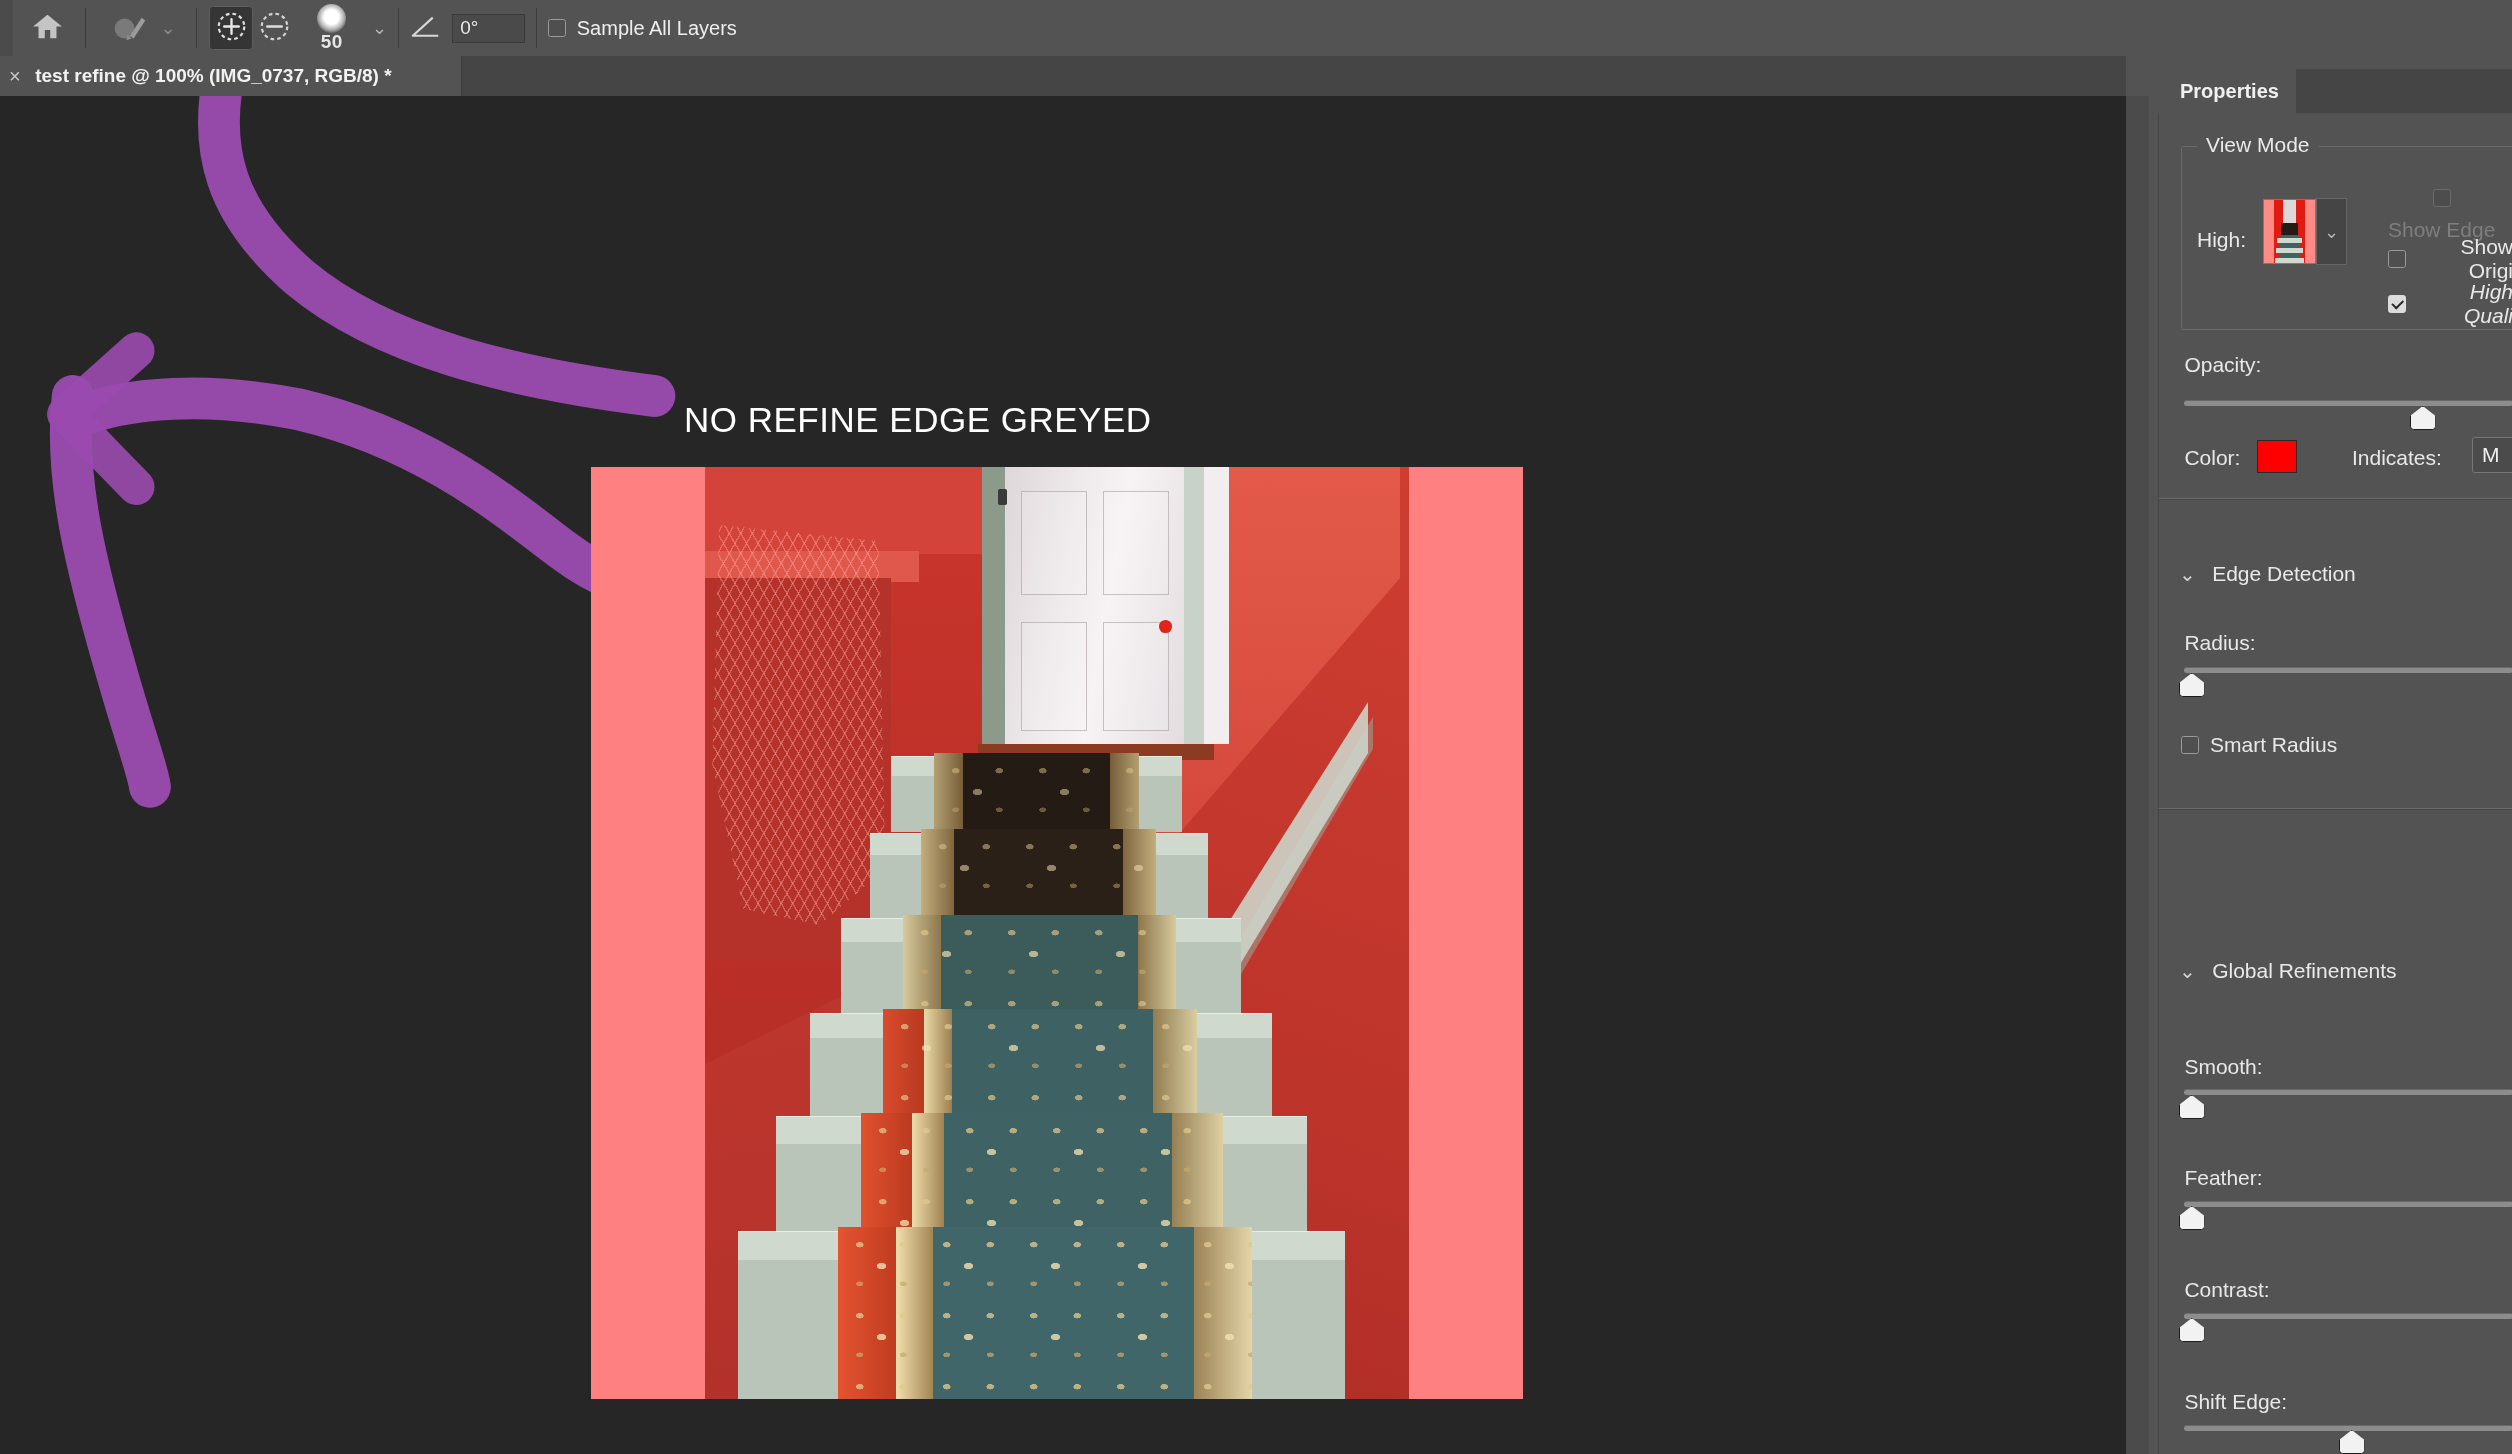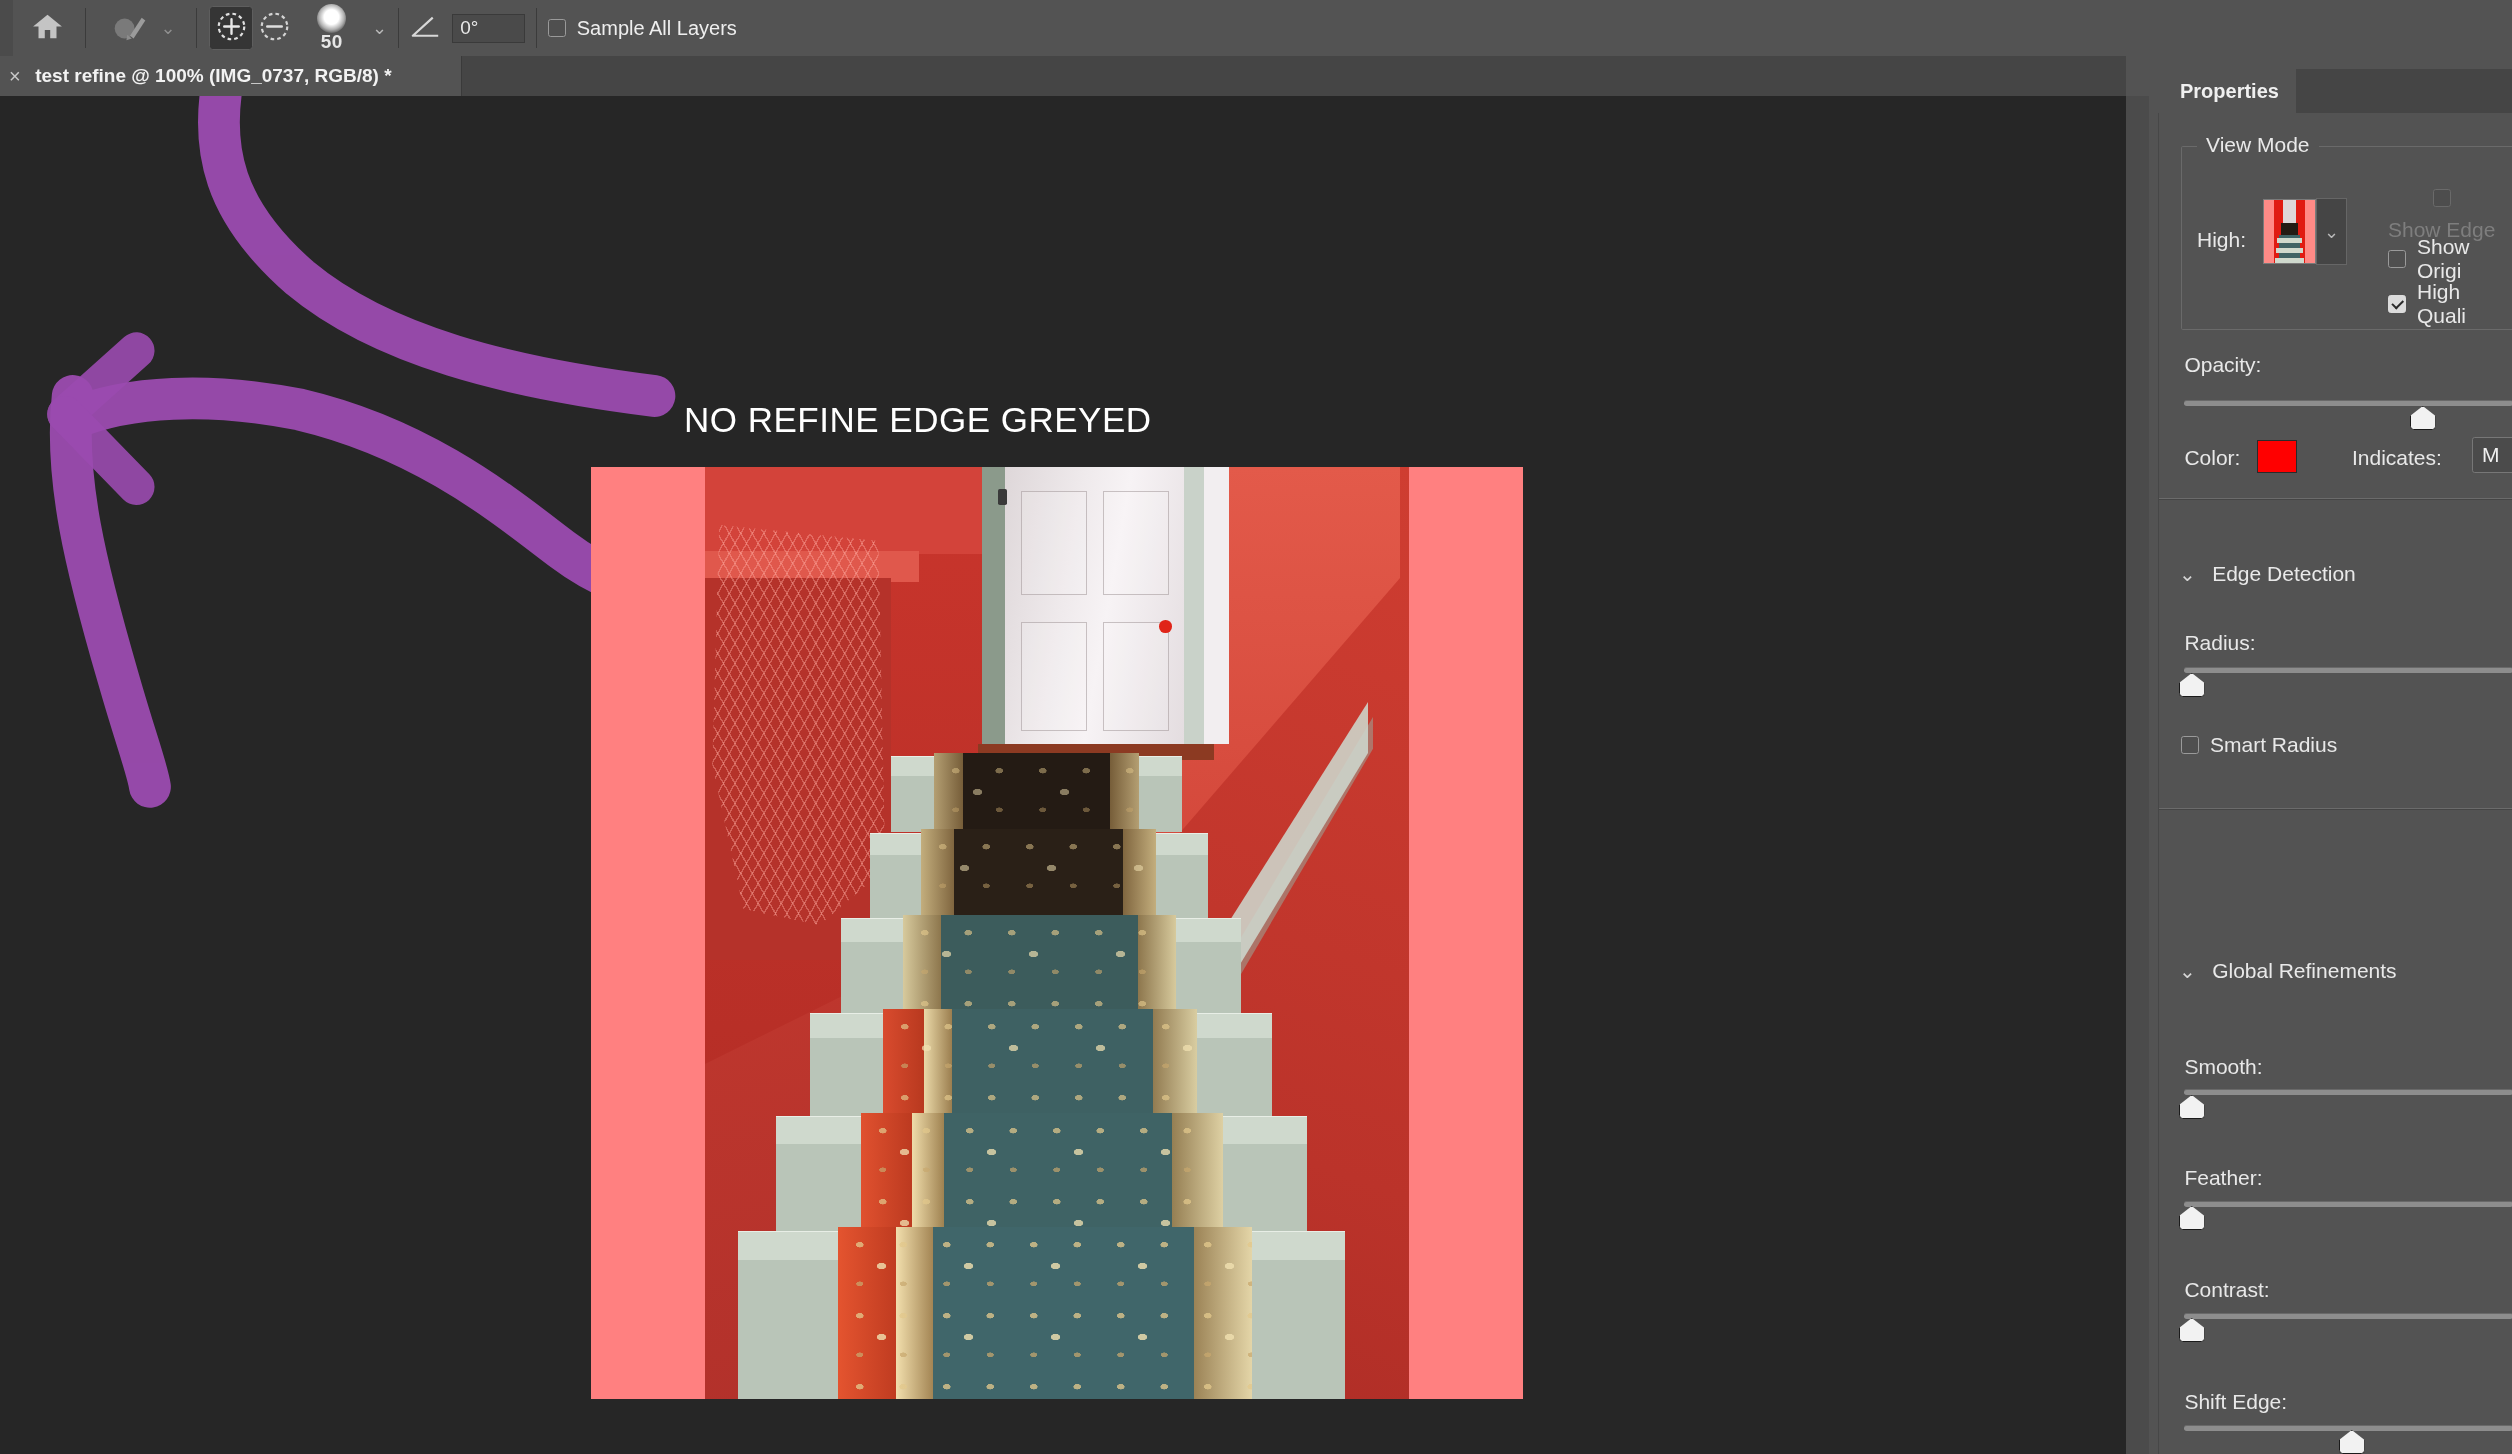--- a/index.html
+++ b/index.html
@@ -173,20 +173,21 @@
       radial-gradient(ellipse 8.2px 5.5px at 25% 80%, rgba(200,168,110,.8) 0 40%, rgba(0,0,0,0) 45%),
       radial-gradient(ellipse 8.2px 5.5px at 75% 80%, rgba(200,168,110,.8) 0 40%, rgba(0,0,0,0) 45%);
     background-size:87px 71px;
   }
   .overlay-red{position:absolute;inset:0;background:rgba(255,0,0,.0);}
 
   
   .right-dock{
     position:absolute;left:2149px;top:0;width:364px;height:1454px;
     background:#535353;
+    text-align:right;
   }
   .dock-topgap{position:absolute;left:0;top:0;width:364px;height:56px;background:#535353;}
   .panel-tabstrip{
     position:absolute;left:9px;top:69px;width:354px;height:44px;
     background:#454545;
   }
   .panel-tab{
     position:absolute;left:0;top:0;width:138px;height:44px;background:#535353;
     display:flex;align-items:center;padding-left:22px;box-sizing:border-box;
   }
@@ -461,21 +462,21 @@
       </div>
 
       <div style="position:absolute;left:229px;top:76px;flex-direction:column;" class="chk-row">
         <span class="chk dim"></span>
         <span class="lbl dim">Show Edge</span>
       </div>
       <div style="position:absolute;left:229px;top:122px;" class="chk-row">
         <span class="chk"></span>
         <span class="lbl">Show Origi</span>
       </div>
-      <div style="position:absolute;left:229px;top:167px;" class="chk-row">
+      <div style="position:absolute;left:229px;top:167px;font-style:italic;" class="chk-row">
         <span class="chk on"></span>
         <span class="lbl">High Quali</span>
       </div>
 
       <div class="lbl" style="position:absolute;left:25.4px;top:240px;">Opacity:</div>
       <div class="slider-track" style="left:25.4px;top:287px;width:329px;"></div>
       <div class="slider-knob" style="left:251px;top:293px;"></div>
 
       <div class="lbl" style="position:absolute;left:25.4px;top:333px;">Color:</div>
       <div class="color-sw" style="position:absolute;left:98px;top:327px;"></div>

